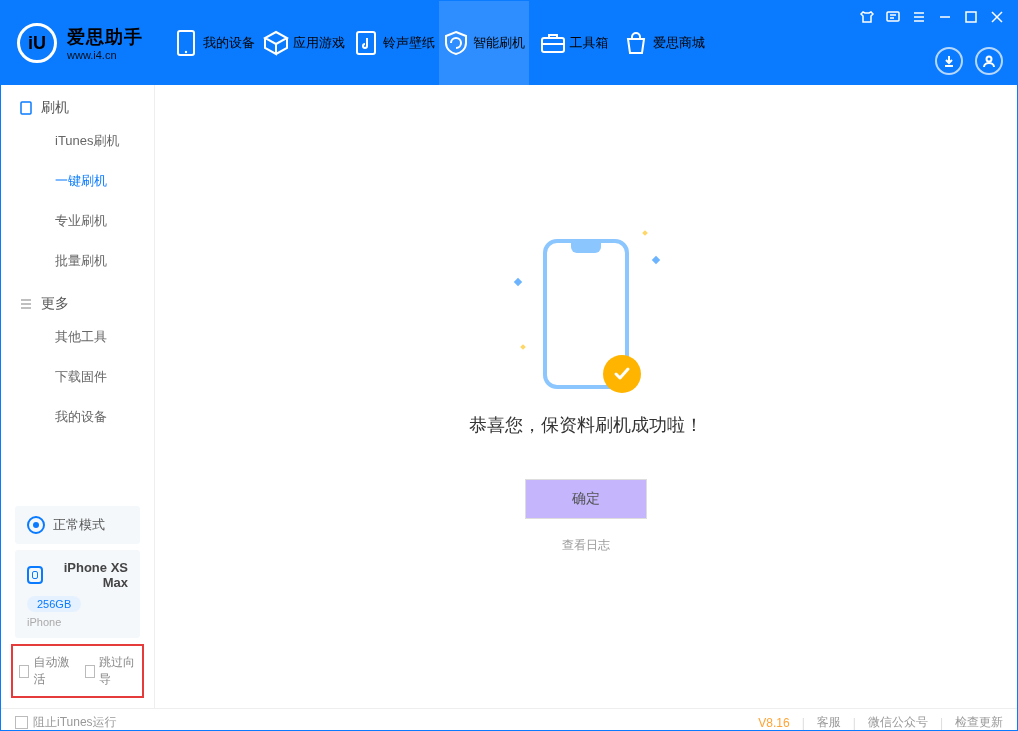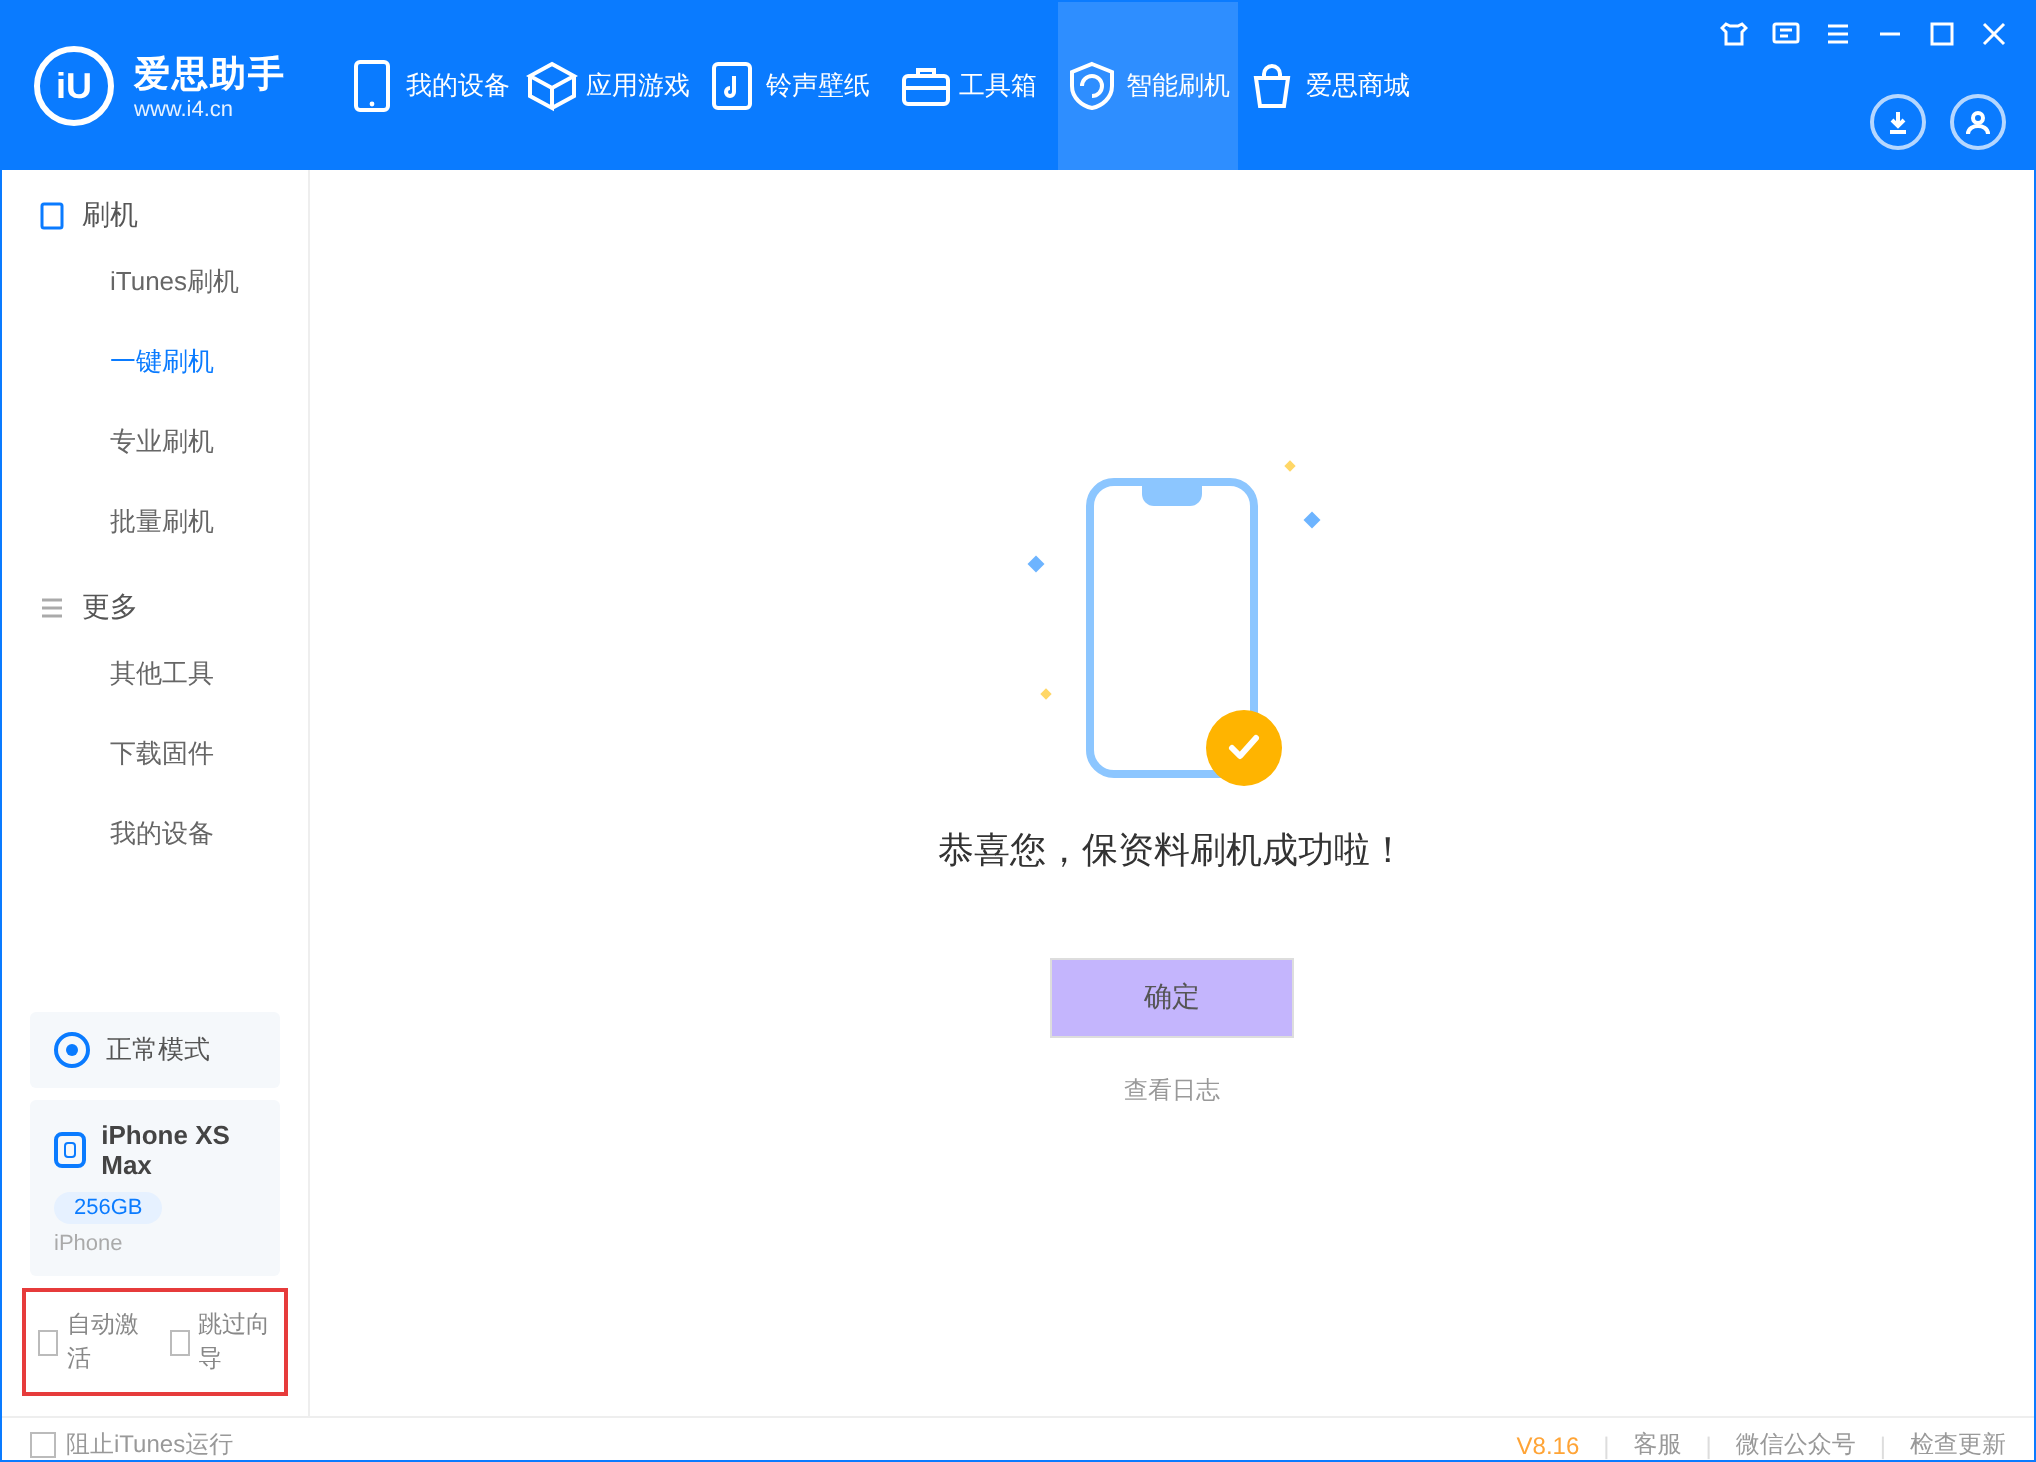--- a/index.html
+++ b/index.html
@@ -1,19 +1,19 @@
 <!DOCTYPE html>
 <html><head>
 <meta charset="utf-8">
 <style>
 * { margin: 0; padding: 0; box-sizing: border-box; font-family: "Microsoft YaHei", Arial, sans-serif; }
 body { background: #fff; width: 1018px; height: 731px; overflow: hidden; border: 1px solid #0a7bff; }
 
 
-.header { background: #0a7bff; height: 84px; display: flex; align-items: center; color: #ffffff; position: relative; }
+.header { background: #0a7bff; height: 84px; display: flex; align-items: center; color: #000000; position: relative; }
 .logo-area { display: flex; align-items: center; padding: 0 16px; gap: 10px; }
 .logo-circle { width: 40px; height: 40px; border: 3px solid #fff; border-radius: 50%; display: flex; align-items: center; justify-content: center; font-weight: bold; font-size: 18px; }
 .logo-text .brand { font-size: 18px; font-weight: bold; letter-spacing: 1px; }
 .logo-text .url { font-size: 11px; opacity: .9; }
 
 .nav-tabs { display: flex; height: 100%; margin-left: 10px; }
 .nav-tab { width: 90px; display: flex; flex-direction: row; align-items: center; justify-content: center; gap: 4px; font-size: 13px; cursor: pointer; }
 .nav-tab.active { background: rgba(255,255,255,.15); }
 .nav-tab .icon { width: 26px; height: 26px; display: flex; align-items: center; justify-content: center; }
 .nav-tab svg { fill: #fff; }
@@ -29,21 +29,21 @@
 .side-section-title { display: flex; align-items: center; gap: 8px; padding: 14px 18px 4px; font-size: 14px; color: #555; }
 .side-section-title .mini-icon { width: 14px; height: 14px; display:flex; align-items:center; justify-content:center; }
 .side-item { padding: 11px 0 11px 54px; font-size: 13px; color: #666; cursor: pointer; }
 .side-item.active { color: #0a7bff; }
 
 .sidebar-bottom { margin-top: auto; }
 .mode-box, .device-box { margin: 6px 14px; background: #f5f8fb; border-radius: 3px; padding: 10px 12px; }
 .mode-box { display:flex; align-items:center; gap:8px; font-size:13px; color:#555; }
 .mode-dot { width:18px; height:18px; border:2px solid #0a7bff; border-radius:50%; position:relative; }
 .mode-dot::after { content:''; width:6px; height:6px; background:#0a7bff; border-radius:50%; position:absolute; top:4px; left:4px; }
-.device-box .dev-row { display:flex; align-items:center; gap:8px; }
+.device-box .dev-row { display:flex; align-items:center; gap:8px;text-align:right; }
 .dev-icon { width:18px; height:18px; border:2px solid #0a7bff; border-radius:4px; position:relative; }
 .dev-icon::after { content:''; position:absolute; left:3px; right:3px; top:3px; bottom:3px; border:1px solid #0a7bff; border-radius:2px; }
 .device-box .dev-name { font-weight:bold; font-size:13px; color:#444; }
 .badge { display:inline-block; margin-top:6px; background:#e6f1ff; color:#0a7bff; font-size:11px; padding:2px 10px; border-radius:10px; }
 .dev-type { font-size:11px; color:#aaa; margin-top:4px; }
 
 .checkbox-row { border:2px solid #e63b3b; margin: 6px 10px 10px; padding: 8px 6px; display:flex; gap:14px; align-items:center; font-size:12px; color:#888; }
 .checkbox-row label { display:flex; align-items:center; gap:4px; cursor:pointer; }
 .chk { width:13px; height:13px; border:1px solid #bbb; background:#fff; }
 
@@ -103,38 +103,38 @@
     </div>
     <div class="nav-tab">
       <span class="icon">
           <svg width="22" height="26" viewBox="0 0 22 26">
             <rect x="2" y="2" width="18" height="22" rx="2" fill="none" stroke="#fff" stroke-width="2"></rect>
             <path d="M12 8 V16 A2 2 0 1 1 10 14" fill="none" stroke="#fff" stroke-width="2"></path>
           </svg>
         </span>
       <span>铃声壁纸</span>
     </div>
+    <div class="nav-tab active">
+      <span class="icon">
+          <svg width="26" height="26" viewBox="0 0 26 26">
+            <path d="M13 2 L23 6 V13 C23 19 18 23 13 24 C8 23 3 19 3 13 V6 Z" fill="none" stroke="#fff" stroke-width="2"></path>
+            <path d="M8 13 A5 5 0 1 1 13 18" fill="none" stroke="#fff" stroke-width="2"></path>
+          </svg>
+        </span>
+      <span>智能刷机</span>
+    </div>
     <div class="nav-tab">
       <span class="icon">
           <svg width="26" height="22" viewBox="0 0 26 22">
             <rect x="2" y="6" width="22" height="14" rx="2" fill="none" stroke="#fff" stroke-width="2"></rect>
             <path d="M9 6 V3 H17 V6" fill="none" stroke="#fff" stroke-width="2"></path>
             <line x1="2" y1="12" x2="24" y2="12" stroke="#fff" stroke-width="2"></line>
           </svg>
         </span>
       <span>工具箱</span>
-    </div>
-    <div class="nav-tab active">
-      <span class="icon">
-          <svg width="26" height="26" viewBox="0 0 26 26">
-            <path d="M13 2 L23 6 V13 C23 19 18 23 13 24 C8 23 3 19 3 13 V6 Z" fill="none" stroke="#fff" stroke-width="2"></path>
-            <path d="M8 13 A5 5 0 1 1 13 18" fill="none" stroke="#fff" stroke-width="2"></path>
-          </svg>
-        </span>
-      <span>智能刷机</span>
     </div>
     <div class="nav-tab">
       <span class="icon">
           <svg width="24" height="24" viewBox="0 0 24 24">
             <path d="M4 8 H20 L18 22 H6 Z" fill="none" stroke="#fff" stroke-width="2"></path>
             <path d="M8 8 V6 A4 4 0 0 1 16 6 V8" fill="none" stroke="#fff" stroke-width="2"></path>
           </svg>
         </span>
       <span>爱思商城</span>
     </div>

